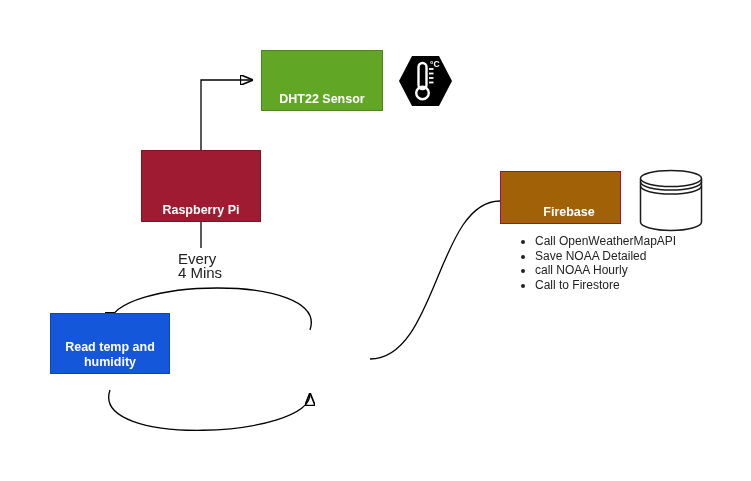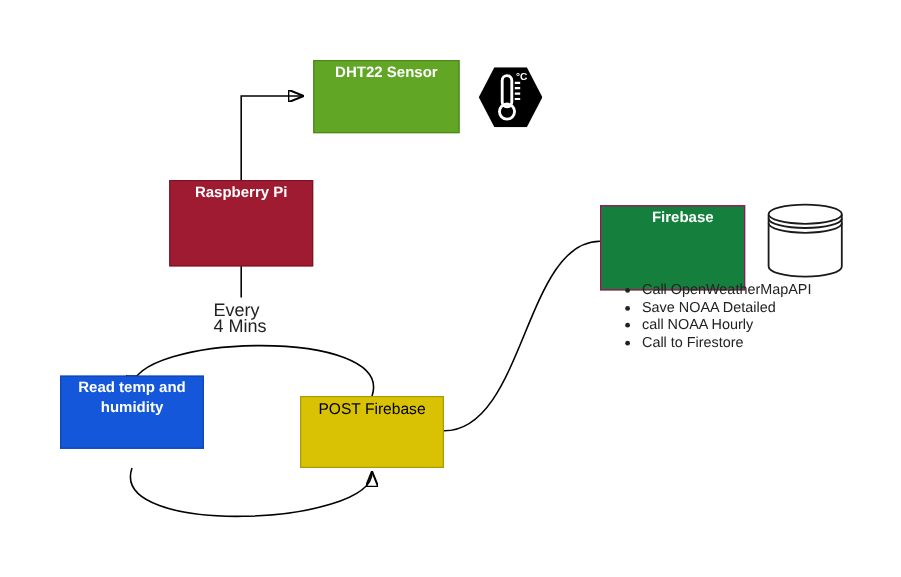--- a/index.html
+++ b/index.html
@@ -5,21 +5,21 @@
   html,body{margin:0;padding:0;background:#fff;}
   #canvas{
     position:relative;
     width:751px;height:481px;
     background:#ffffff;
     font-family:"Liberation Sans","DejaVu Sans",sans-serif;
     overflow:hidden;
   }
   .node{
     position:absolute;
-    display:flex;align-items:flex-start;justify-content:center;
+    display:flex;align-items:flex-end;justify-content:center;
     text-align:center;
     font-size:12.5px;font-weight:bold;color:#fff;
     border:1px solid #000;
     box-sizing:border-box;
     line-height:1.25;
     padding:2px 6px;
   }
   .node.plain{font-weight:normal;font-size:13px;}
   #edges{position:absolute;left:0;top:0;pointer-events:none;}
   #edges path{fill:none;stroke:#000;stroke-width:1.3px;}
@@ -57,31 +57,28 @@
   </svg>
 
   <div class="node" style="left: 261px; top: 50px; width: 122px; height: 61px; background-color: rgb(97, 166, 37); border-color: rgb(76, 134, 28); color: rgb(255, 255, 255);">
     <span>DHT22 Sensor</span>
   </div>
 
   <div class="node" style="left: 141px; top: 150px; width: 120px; height: 72px; background-color: rgb(158, 27, 50); border-color: rgb(125, 20, 38); color: rgb(255, 255, 255);">
     <span>Raspberry Pi</span>
   </div>
 
-  <div class="node" style="left: 500px; top: 171px; width: 121px; height: 71px; background-color: #15803d; border-color: rgb(170, 8, 88); color: rgb(255, 255, 255); padding-left: 23px;">
+  <div class="node" style="left: 500px; top: 171px; width: 121px; height: 53px; background-color: #a16207; border-color: rgb(170, 8, 88); color: rgb(255, 255, 255); padding-left: 23px;">
     <span>Firebase</span>
   </div>
 
   <div class="node" style="left: 50px; top: 313px; width: 120px; height: 61px; background-color: rgb(20, 87, 219); border-color: rgb(14, 70, 180); color: rgb(255, 255, 255);">
     <span>Read temp and humidity</span>
   </div>
 
-  <div class="node plain" style="left: 250px; top: 330px; width: 120px; height: 60px; background-color: rgb(217, 193, 4); border-color: rgb(174, 154, 2); color: rgb(0, 0, 0);">
-    <span>POST Firebase</span>
-  </div>
 
   <div class="float-label" style="left:200px;top:252px">
     <div>Every</div>
     <div>4 Mins</div>
   </div>
 
   <svg class="icon" style="left:399px;top:56px" width="53" height="50" viewBox="0 0 53 50">
     <polygon points="0,25 13,0 40,0 53,25 40,50 13,50" fill="#000"></polygon>
     <rect x="19.5" y="7" width="8" height="26" rx="4" fill="none" stroke="#fff" stroke-width="2.4"></rect>
     <circle cx="23.5" cy="37" r="6.3" fill="none" stroke="#fff" stroke-width="2.4"></circle>

